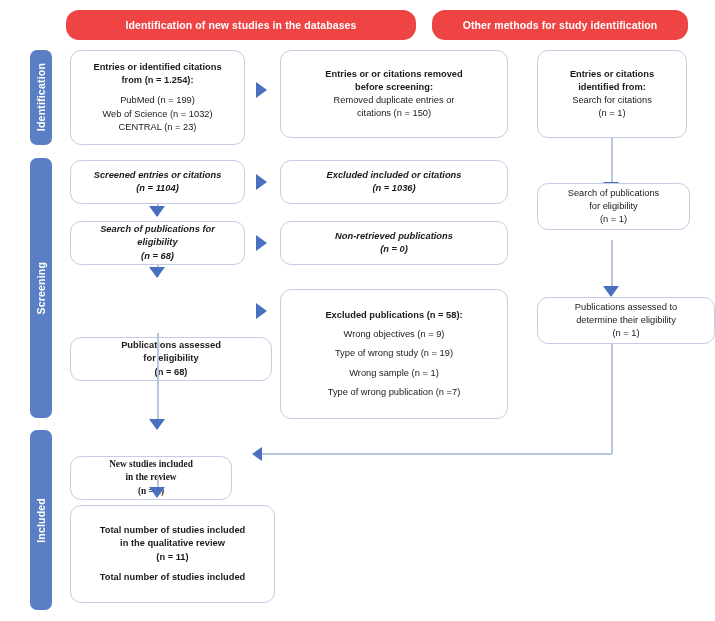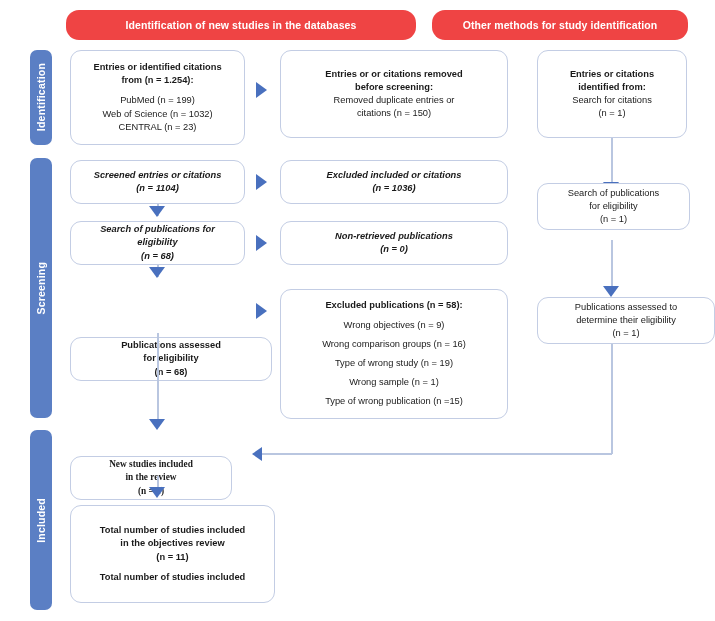--- a/index.html
+++ b/index.html
@@ -204,43 +204,42 @@
     <div class="ttl">Publications assessed</div>
     <div class="ttl">for eligibility</div>
     <div class="ttl">(n = 68)</div>
   </div>
 
   <div class="arrow-right" style="left:256px;top:303px;"></div>
 
   <div class="box" style="left:280px;top:289px;width:228px;height:130px;">
     <div class="ttl">Excluded publications (n = 58):</div>
     <div class="sub listline">Wrong objectives (n = 9)</div>
-    <div class="sub listline">Wrong comparison groups (n = 16)</div>
     <div class="sub listline">Type of wrong study (n = 19)</div>
     <div class="sub listline">Wrong sample (n = 1)</div>
-    <div class="sub listline">Type of wrong publication (n =15)</div>
+    <div class="sub listline">Type of wrong publication (n =7)</div>
   </div>
 
   <div class="vline" style="left:157px;top:333px;height:90px;"></div>
   <div class="arrow-down" style="left:149px;top:419px;"></div>
 
   <div class="box" style="left:70px;top:456px;width:162px;height:44px;font-family:Liberation Serif, serif;">
     <div class="ttl">New studies included</div>
     <div class="ttl">in the review</div>
     <div class="ttl">(n = 1)</div>
   </div>
 
   <div class="vline" style="left:611px;top:344px;height:110px;"></div>
   <div class="hline" style="left:262px;top:453px;width:350px;"></div>
   <div class="arrow-left" style="left:252px;top:447px;"></div>
 
   <div class="vline" style="left:157px;top:476px;height:14px;"></div>
   <div class="arrow-down" style="left:149px;top:487px;"></div>
 
   <div class="box" style="left:70px;top:505px;width:205px;height:98px;">
     <div class="ttl">Total number of studies included</div>
-    <div class="ttl">in the objectives review</div>
+    <div class="ttl">in the qualitative review</div>
     <div class="ttl">(n = 11)</div>
     <div class="gap"></div>
     <div class="ttl">Total number of studies included</div>
   </div>
 
 </div>
 
 </body></html>

